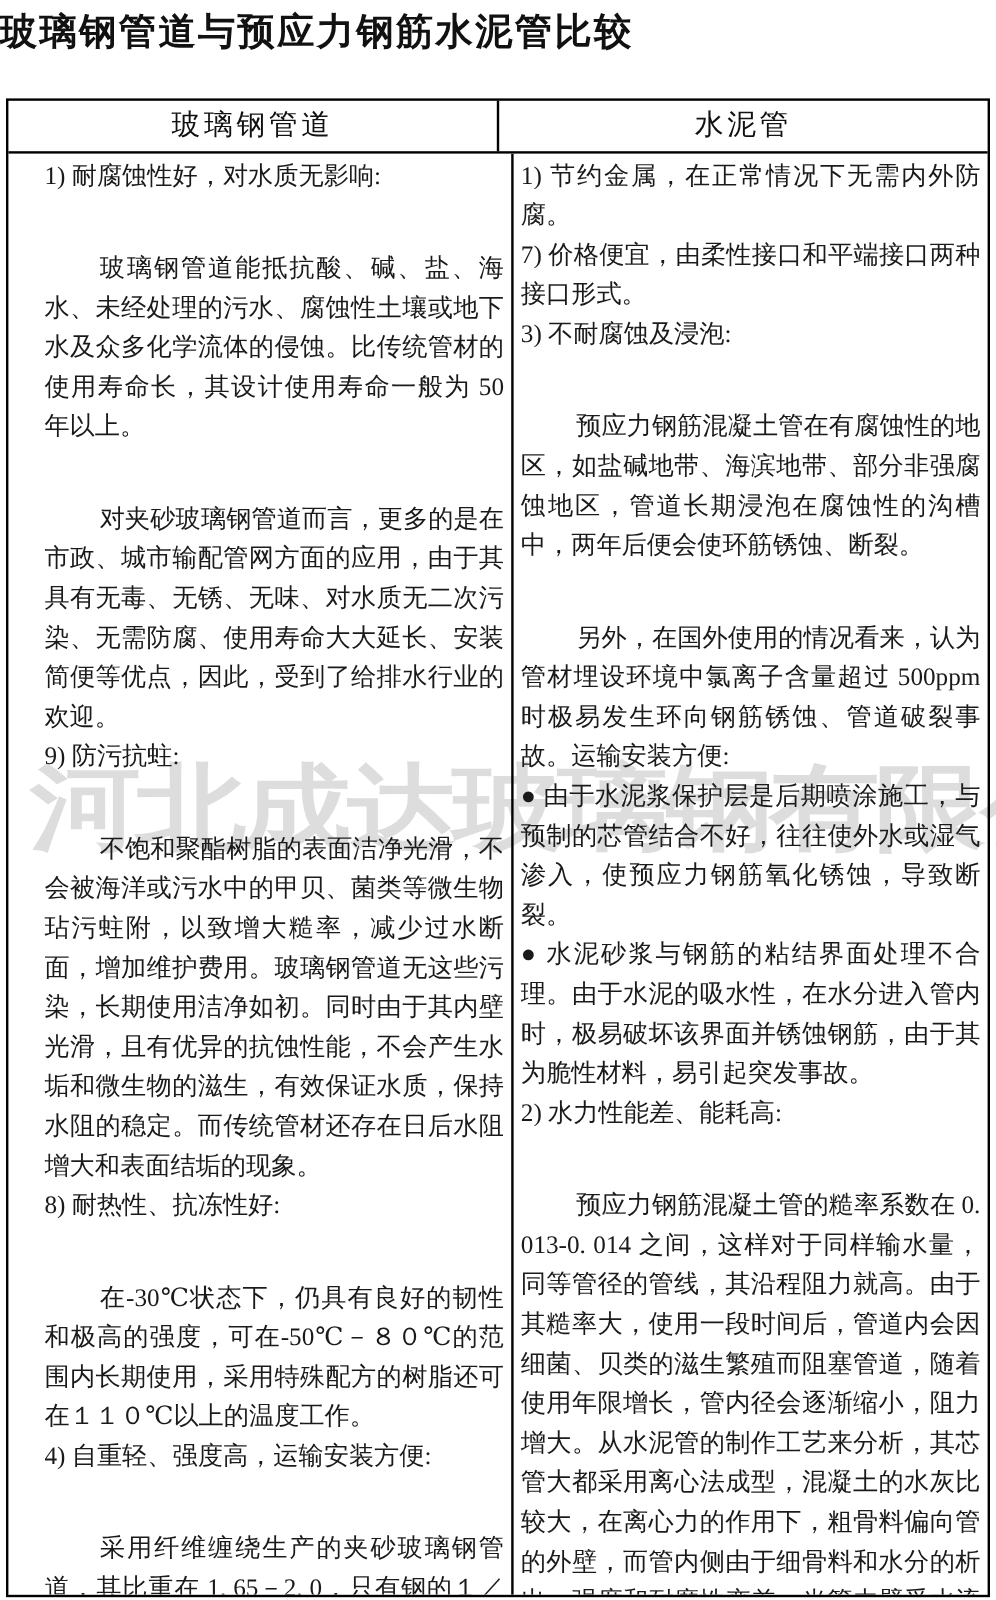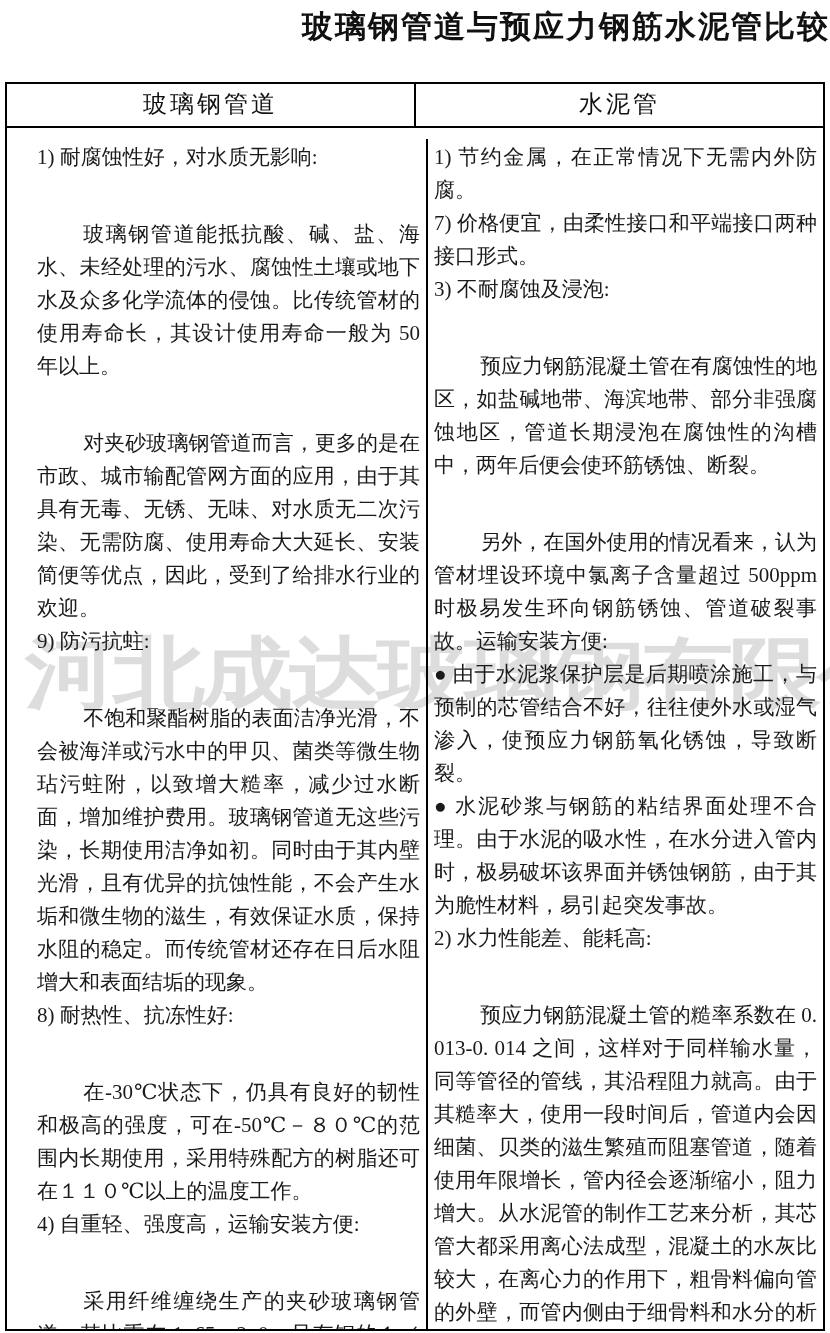--- a/index.html
+++ b/index.html
@@ -13,21 +13,21 @@
     position: relative;
     overflow: hidden;
     font-family: "Liberation Serif", "DejaVu Serif", serif;
     color: #1a1a1a;
   }
   .doc-title {
     position: absolute;
     top: 6px;
     left: 0;
     width: 100%;
-    text-align: right;
+    text-align: left;
     font-size: 31px;
     font-weight: bold;
     letter-spacing: 2px;
     color: #111111;
     z-index: 2;
   }
   .watermark {
     position: absolute;
     top: 612px;
     left: 25px;
@@ -46,21 +46,20 @@
     position: absolute;
     top: 82px;
     left: 5px;
     right: 5px;
     bottom: 2px;
     border: 2px solid #000000;
     display: flex;
     flex-direction: column;
     z-index: 2;
     background: transparent;
-    gap: 11px;
   }
   .table-header {
     display: flex;
     border-bottom: 2px solid #000000;
     flex: 0 0 auto;
   }
   .header-cell {
     flex: 1 1 50%;
     text-align: center;
     font-size: 24px;

